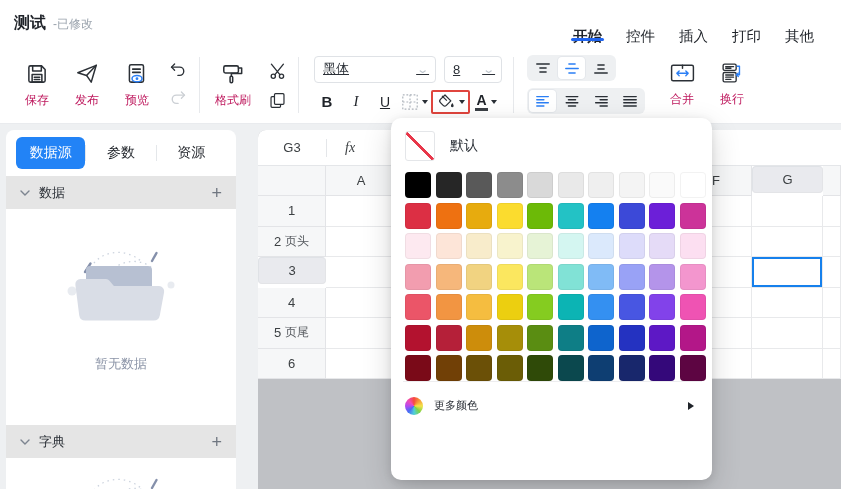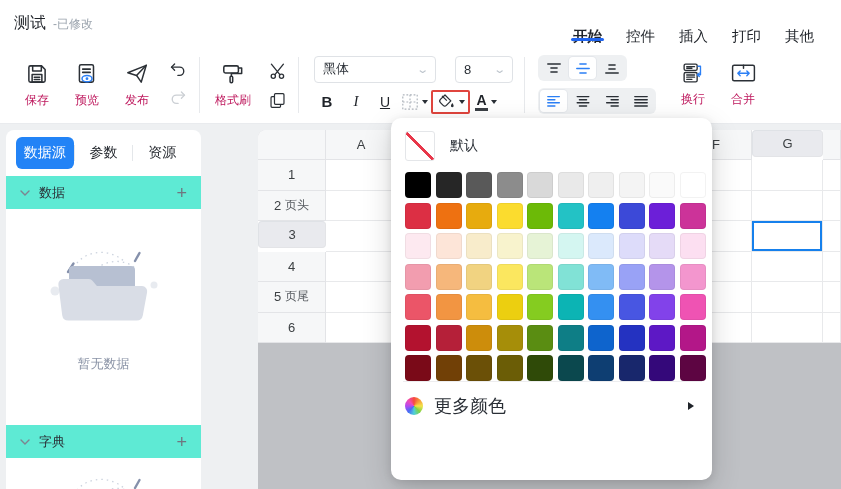--- a/index.html
+++ b/index.html
@@ -1,37 +1,37 @@
 <!DOCTYPE html>
 <html><head>
 <meta charset="utf-8">
 <style>
   * { margin:0; padding:0; box-sizing:border-box; }
   body { font-family:"Liberation Sans","DejaVu Sans",sans-serif; background:#fff; }
   .page { position:relative; width:841px; height:489px; background:#fff; overflow:hidden; color:#2a2f36; }
 
   
   .topbar { display:flex; align-items:center; height:46px; padding-left:14px; background:#fff; }
-  .doc-title { font-size:16px; font-weight:normal; color:#1f2329; }
+  .doc-title { font-size:16px; font-weight:bold; color:#1f2329; }
   .doc-modified { font-size:12px; color:#9aa3ad; margin-left:7px; margin-top:2px; }
   .rtabs { margin-left:auto; display:flex; gap:20px; margin-right:25px; align-items:flex-end; height:100%; }
   .rtab { font-size:14.5px; color:#1f2329; position:relative; cursor:pointer; display:flex; align-items:center; padding:0 2px; }
   .rtab.active { font-weight:bold; }
   .rtab.active::after { content:""; position:absolute; left:0; right:0; bottom:5px; height:3px; border-radius:2px; background:#2065f0; }
 
   
   .toolbar { display:flex; align-items:center; height:78px; padding-left:12px; border-bottom:1px solid #e9ebee; background:#fff; }
   .tool { display:flex; flex-direction:column; align-items:center; justify-content:center; gap:5px; width:50px; cursor:pointer; }
   .tool .lbl { font-size:12px; color:#be185d; white-space:nowrap; }
   .minicol { display:flex; flex-direction:column; gap:10px; width:32px; align-items:center; }
   .vsep { width:1px; height:56px; background:#e7e9ec; margin:0 5px; flex:none; }
   .icon svg { display:block; }
 
   .fontgrp { display:flex; flex-direction:column; gap:7px; margin:0 6px 0 10px; }
-  .selrow { display:flex; gap:19px; }
+  .selrow { display:flex; gap:8px;text-decoration:underline; }
   .sel { display:flex; align-items:center; justify-content:space-between; border:1px solid #dfe2e6; border-radius:4px; height:27px; padding:0 8px; font-size:13px; color:#2a2f36; cursor:pointer; background:#fff; }
   .sel .chev { color:#bcc3cb; font-size:11px; margin-left:8px; transform:scaleX(1.4); }
   .fontsel { width:122px; } .sizesel { width:58px; }
   .btnrow { display:flex; align-items:center; gap:3px; }
   .tbtn { display:flex; align-items:center; justify-content:center; height:24px; min-width:26px; border-radius:3px; cursor:pointer; }
   .bld { font-weight:bold; font-size:15px; color:#1f2329; }
   .ita { font-style:italic; font-family:"Liberation Serif","DejaVu Serif",serif; font-size:15px; color:#1f2329; }
   .und { text-decoration:underline; font-size:14px; color:#1f2329; }
   .caret { width:0; height:0; border-left:3.5px solid transparent; border-right:3.5px solid transparent; border-top:4px solid #2a2f36; margin-left:3px; }
   .fillbtn { border:2px solid #e0453e; border-radius:2px; padding:1px 3px; display:flex; align-items:center; }
@@ -41,26 +41,26 @@
 
   .aligngrp { display:flex; flex-direction:column; gap:7px; margin:0 12px 0 8px; align-items:flex-start; }
   .chipgrp { display:flex; background:#eef0f2; border-radius:6px; padding:2px; gap:2px; }
   .chip { display:flex; align-items:center; justify-content:center; width:27px; height:22px; border-radius:4px; cursor:pointer; }
   .chip.active { background:#fff; box-shadow:0 0 0 1px #e4e7eb; }
   .chip svg path { stroke:#2a2f36; }
   .chip.active svg path { stroke:#2b7ff5; }
 
   
   .content { position:absolute; top:124px; left:0; right:0; bottom:0; background:#eef0f2; }
-  .sidebar { position:absolute; left:6px; top:6px; width:195px; bottom:0; background:#fff; border-radius:8px 8px 0 0; overflow:hidden; }
+  .sidebar { position:absolute; left:6px; top:6px; width:230px; bottom:0; background:#fff; border-radius:8px 8px 0 0; overflow:hidden; }
   .sbtabs { display:flex; align-items:center; height:46px; padding:0 10px; }
   .sbtab { flex:1; text-align:center; font-size:14px; color:#1f2329; padding:7px 0; cursor:pointer; border-radius:6px; }
   .sbtab.active { background:#2283f6; color:#fff; }
   .sbdiv { width:1px; height:16px; background:#e4e7ea; flex:none; }
-  .section { display:flex; align-items:center; height:33px; background:#5eead4; padding:0 14px; gap:9px; font-size:13px; color:#2a2f36; }
+  .section { display:flex; align-items:center; height:33px; background:#e5e5e5; padding:0 14px; gap:9px; font-size:13px; color:#2a2f36; }
   .section .chev svg { display:block; }
   .section .plus { margin-left:auto; color:#6f7680; font-size:18px; font-weight:400; cursor:pointer; line-height:1; }
   .empty { display:flex; flex-direction:column; align-items:center; padding-top:26px; }
   .empty-text { margin-top:14px; font-size:13px; color:#8a93a6; }
   .dict-sec { position:absolute; left:0; right:0; top:295px; }
   .partial { height:30px; overflow:hidden; display:flex; justify-content:center; margin-top:4px; }
 
   
   .sheetcard { position:absolute; left:258px; top:6px; right:0; bottom:0; background:#bfc1c5; border-radius:8px 0 0 0; overflow:hidden; }
   .namebar { height:36px; background:#fff; display:flex; align-items:center; border-bottom:1px solid #e4e6e9; }
@@ -86,21 +86,21 @@
             background:linear-gradient(to top right,#fff 45%,#e8374a 45%,#e8374a 52%,#fff 52%); }
   .default-lbl { font-size:14px; color:#2a2f36; }
   .color-grid { display:grid; grid-template-columns:repeat(10,26px); gap:4.5px; }
   .swatch { width:26px; height:26px; border-radius:4px; cursor:pointer; box-shadow:inset 0 0 0 1px rgba(0,0,0,.05); }
   .custom-lbl { font-size:14px; color:#2a2f36; margin:18px 2px 16px; cursor:pointer; }
   .dd-div { height:1px; background:#ededef; margin:0 -2px; }
   .more-row { display:flex; align-items:center; gap:11px; height:47px; cursor:pointer; }
   .wheel { width:18px; height:18px; border-radius:50%; flex:none;
            background:conic-gradient(#f5483f,#f7a row,#f5483f); 
            background:conic-gradient(#f5483f,#f79a38,#f3e34a,#7ed348,#4ecfd9,#4a6cf5,#b44af0,#f04ab4,#f5483f); }
-  .more-lbl { font-size:18px; color:#2a2f36; }
+  .more-lbl { font-size:11px; color:#2a2f36; }
   .more-arrow { margin-left:auto; margin-right:6px; width:0; height:0; border-top:4.5px solid transparent; border-bottom:4.5px solid transparent; border-left:6px solid #1f2329; }
 </style>
 </head>
 <body>
 
 <div class="page">
 
   <div class="topbar">
     <span class="doc-title">测试</span>
     <span class="doc-modified">-已修改</span>
@@ -122,38 +122,38 @@
           <path d="M8 4.7v4.6h8V4.7"></path>
             <rect x="7.5" y="12.5" width="9" height="7"></rect>
             <path d="M9.5 15h5M9.5 17h5"></path>
         </svg>
         </span>
       <span class="lbl">保存</span>
     </div>
 
     <div class="tool">
       <span class="icon">
+        <svg width="26" height="26" viewBox="0 0 24 24" fill="none" stroke="#2b3036" stroke-width="1.4" stroke-linejoin="round" stroke-linecap="round">
+          <path d="M3.5 10.8 20.5 4l-4.6 15.5-4.3-6.2z"></path>
+            <path d="M11.6 13.3 20.5 4"></path>
+        </svg>
+        </span>
+      <span class="lbl">发布</span>
+    </div>
+
+    <div class="tool">
+      <span class="icon">
         <svg width="26" height="26" viewBox="0 0 24 24" fill="none" stroke="#2b3036" stroke-width="1.4" stroke-linecap="round" stroke-linejoin="round">
           <rect x="5" y="3.5" width="13" height="16" rx="1.5"></rect>
             <path d="M8 7.5h7M8 10.5h7"></path>
           <ellipse cx="12" cy="16.3" rx="4.6" ry="2.9" stroke="#2b7ff5"></ellipse>
             <circle cx="12" cy="16.3" r="1.3" fill="#2b7ff5" stroke="none"></circle>
         </svg>
         </span>
       <span class="lbl">预览</span>
-    </div>
-
-    <div class="tool">
-      <span class="icon">
-        <svg width="26" height="26" viewBox="0 0 24 24" fill="none" stroke="#2b3036" stroke-width="1.4" stroke-linejoin="round" stroke-linecap="round">
-          <path d="M3.5 10.8 20.5 4l-4.6 15.5-4.3-6.2z"></path>
-            <path d="M11.6 13.3 20.5 4"></path>
-        </svg>
-        </span>
-      <span class="lbl">发布</span>
     </div>
 
     <div class="minicol">
       <span class="icon">
         <svg width="22" height="18" viewBox="0 0 24 20" fill="none" stroke="#2b3036" stroke-width="1.5" stroke-linecap="round" stroke-linejoin="round">
           <path d="M8.2 2.3 4.8 5.7l3.4 3.4"></path>
             <path d="M4.8 5.7h9a4.6 4.6 0 0 1 0 9.2h-1.9"></path>
         </svg>
         </span>
       <span class="icon">
@@ -281,45 +281,45 @@
           <svg width="16" height="13" viewBox="0 0 18 14" fill="none" stroke-width="1.6" stroke-linecap="round">
               <path d="M3 1.5h13M8 5h8M3 8.5h13M8 12h8"></path>
             </svg>
         </div>
         <div class="chip">
           <svg width="16" height="13" viewBox="0 0 18 14" fill="none" stroke-width="1.6" stroke-linecap="round">
               <path d="M2 1.5h14M2 5h14M2 8.5h14M2 12h14"></path>
             </svg>
         </div>
       </div>
+    </div>
+
+    <div class="tool">
+      <span class="icon">
+        <svg width="27" height="25" viewBox="0 0 26 24" fill="none" stroke="#2b3036" stroke-width="1.4" stroke-linejoin="round" stroke-linecap="round">
+          <rect x="2.5" y="4" width="21" height="15" rx="1.5"></rect>
+            <path d="M13 4v3"></path>
+          <path d="M7.5 11.8h11M7.5 11.8l2.3-2.3M7.5 11.8l2.3 2.3M18.5 11.8l-2.3-2.3M18.5 11.8l-2.3 2.3" stroke="#2b7ff5" stroke-width="1.3"></path>
+        </svg>
+        </span>
+      <span class="lbl">合并</span>
     </div>
 
     <div class="tool">
       <span class="icon">
         <svg width="25" height="25" viewBox="0 0 24 24" fill="none" stroke="#2b3036" stroke-width="1.3" stroke-linejoin="round" stroke-linecap="round">
           <rect x="3" y="3" width="12.5" height="6" rx="1.4"></rect>
             <path d="M5.5 5.4h7.5M5.5 7h5"></path>
           <rect x="3" y="11" width="12.5" height="9" rx="1.4"></rect>
             <path d="M5.5 13.4h7.5M5.5 15.5h7.5M5.5 17.6h5"></path>
           <path d="M16.5 5h2.2v8.2h-2.4" stroke="#2b7ff5"></path>
             <path d="m17.6 11.6-1.9 1.6 1.9 1.6" stroke="#2b7ff5"></path>
         </svg>
         </span>
       <span class="lbl">换行</span>
-    </div>
-
-    <div class="tool">
-      <span class="icon">
-        <svg width="27" height="25" viewBox="0 0 26 24" fill="none" stroke="#2b3036" stroke-width="1.4" stroke-linejoin="round" stroke-linecap="round">
-          <rect x="2.5" y="4" width="21" height="15" rx="1.5"></rect>
-            <path d="M13 4v3"></path>
-          <path d="M7.5 11.8h11M7.5 11.8l2.3-2.3M7.5 11.8l2.3 2.3M18.5 11.8l-2.3-2.3M18.5 11.8l-2.3 2.3" stroke="#2b7ff5" stroke-width="1.3"></path>
-        </svg>
-        </span>
-      <span class="lbl">合并</span>
     </div>
   </div>
 
   <div class="content">
 
     <div class="sidebar">
       <div class="sbtabs">
           <div class="sbtab active">数据源</div>
           <div class="sbdiv"></div>
           <div class="sbtab">参数</div>
@@ -367,20 +367,25 @@
             <path d="M34 38C40 16 70 10 88 28" stroke="#ccd3de" stroke-width="1.3" stroke-dasharray="1.5 4" fill="none"></path>
             <path d="M52 42C62 24 86 22 98 34" stroke="#ccd3de" stroke-width="1.3" stroke-dasharray="1.5 4" fill="none"></path>
             <path d="M30 37l5.5-8.5" stroke="#8590ab" stroke-width="2.4" stroke-linecap="round"></path>
             <path d="M97 26l4.5-8" stroke="#8590ab" stroke-width="2.4" stroke-linecap="round"></path>
           </svg>
         </div>
       </div>
     </div>
 
     <div class="sheetcard">
+      <div class="namebar">
+        <div class="namebox">G3</div>
+        <div class="nb-sep"></div>
+        <div class="fx">fx</div>
+      </div>
       <div class="gridwrap">
           <div class="sh-row head">
             <div class="sh-rowhead"></div>
             <div class="sh-colhead">A</div>
             <div class="sh-colhead">B</div>
             <div class="sh-colhead">C</div>
             <div class="sh-colhead">D</div>
             <div class="sh-colhead">E</div>
             <div class="sh-colhead">F</div>
             <div class="sh-colhead sel">G</div>

